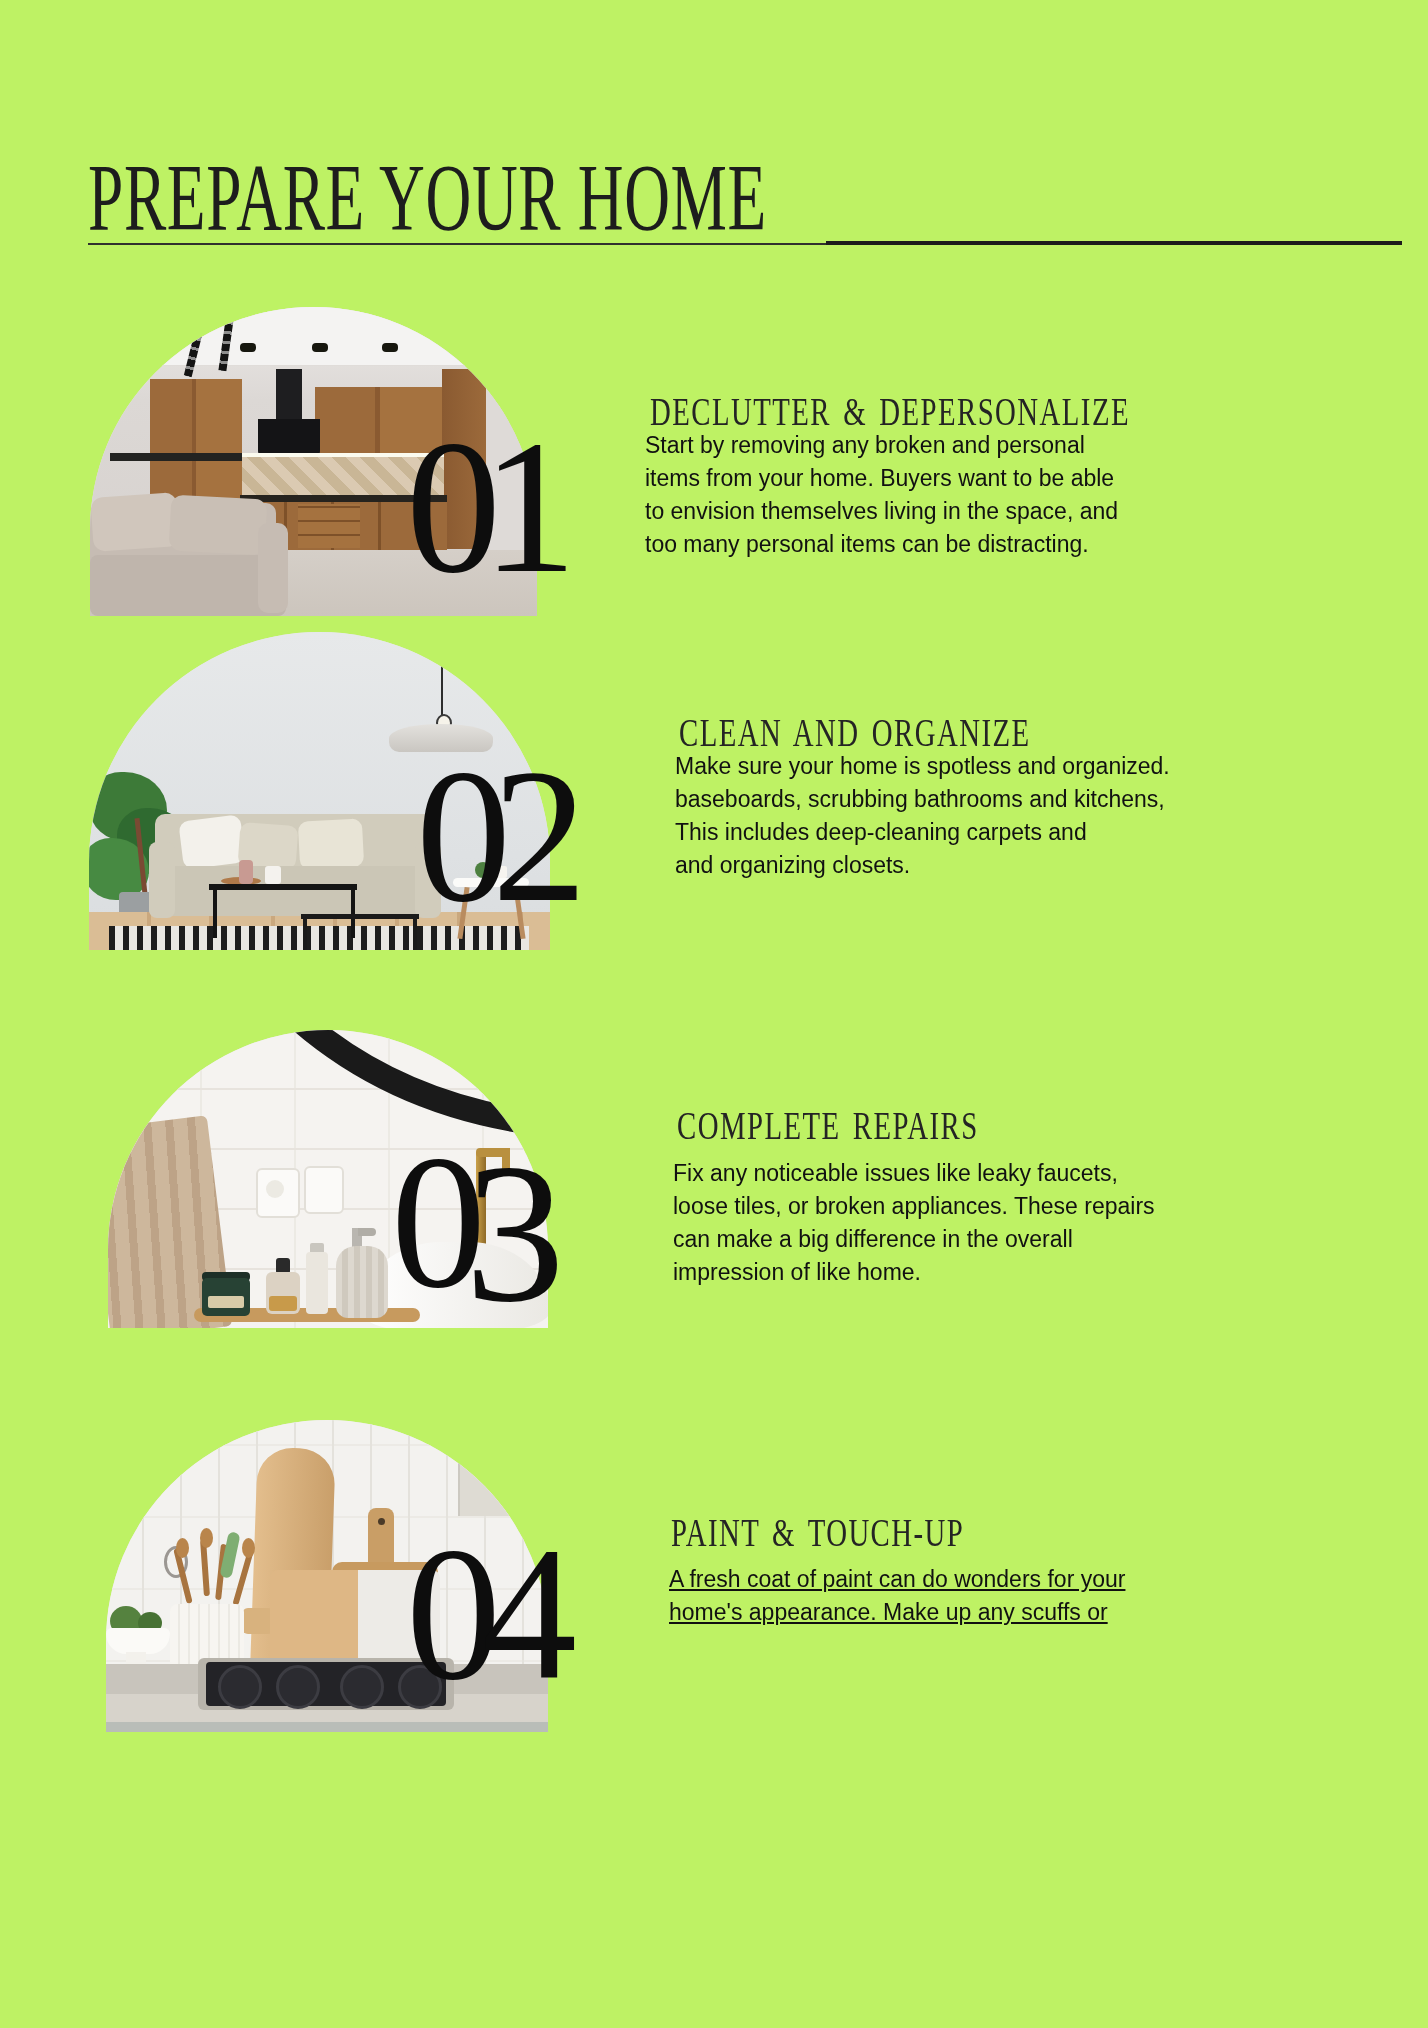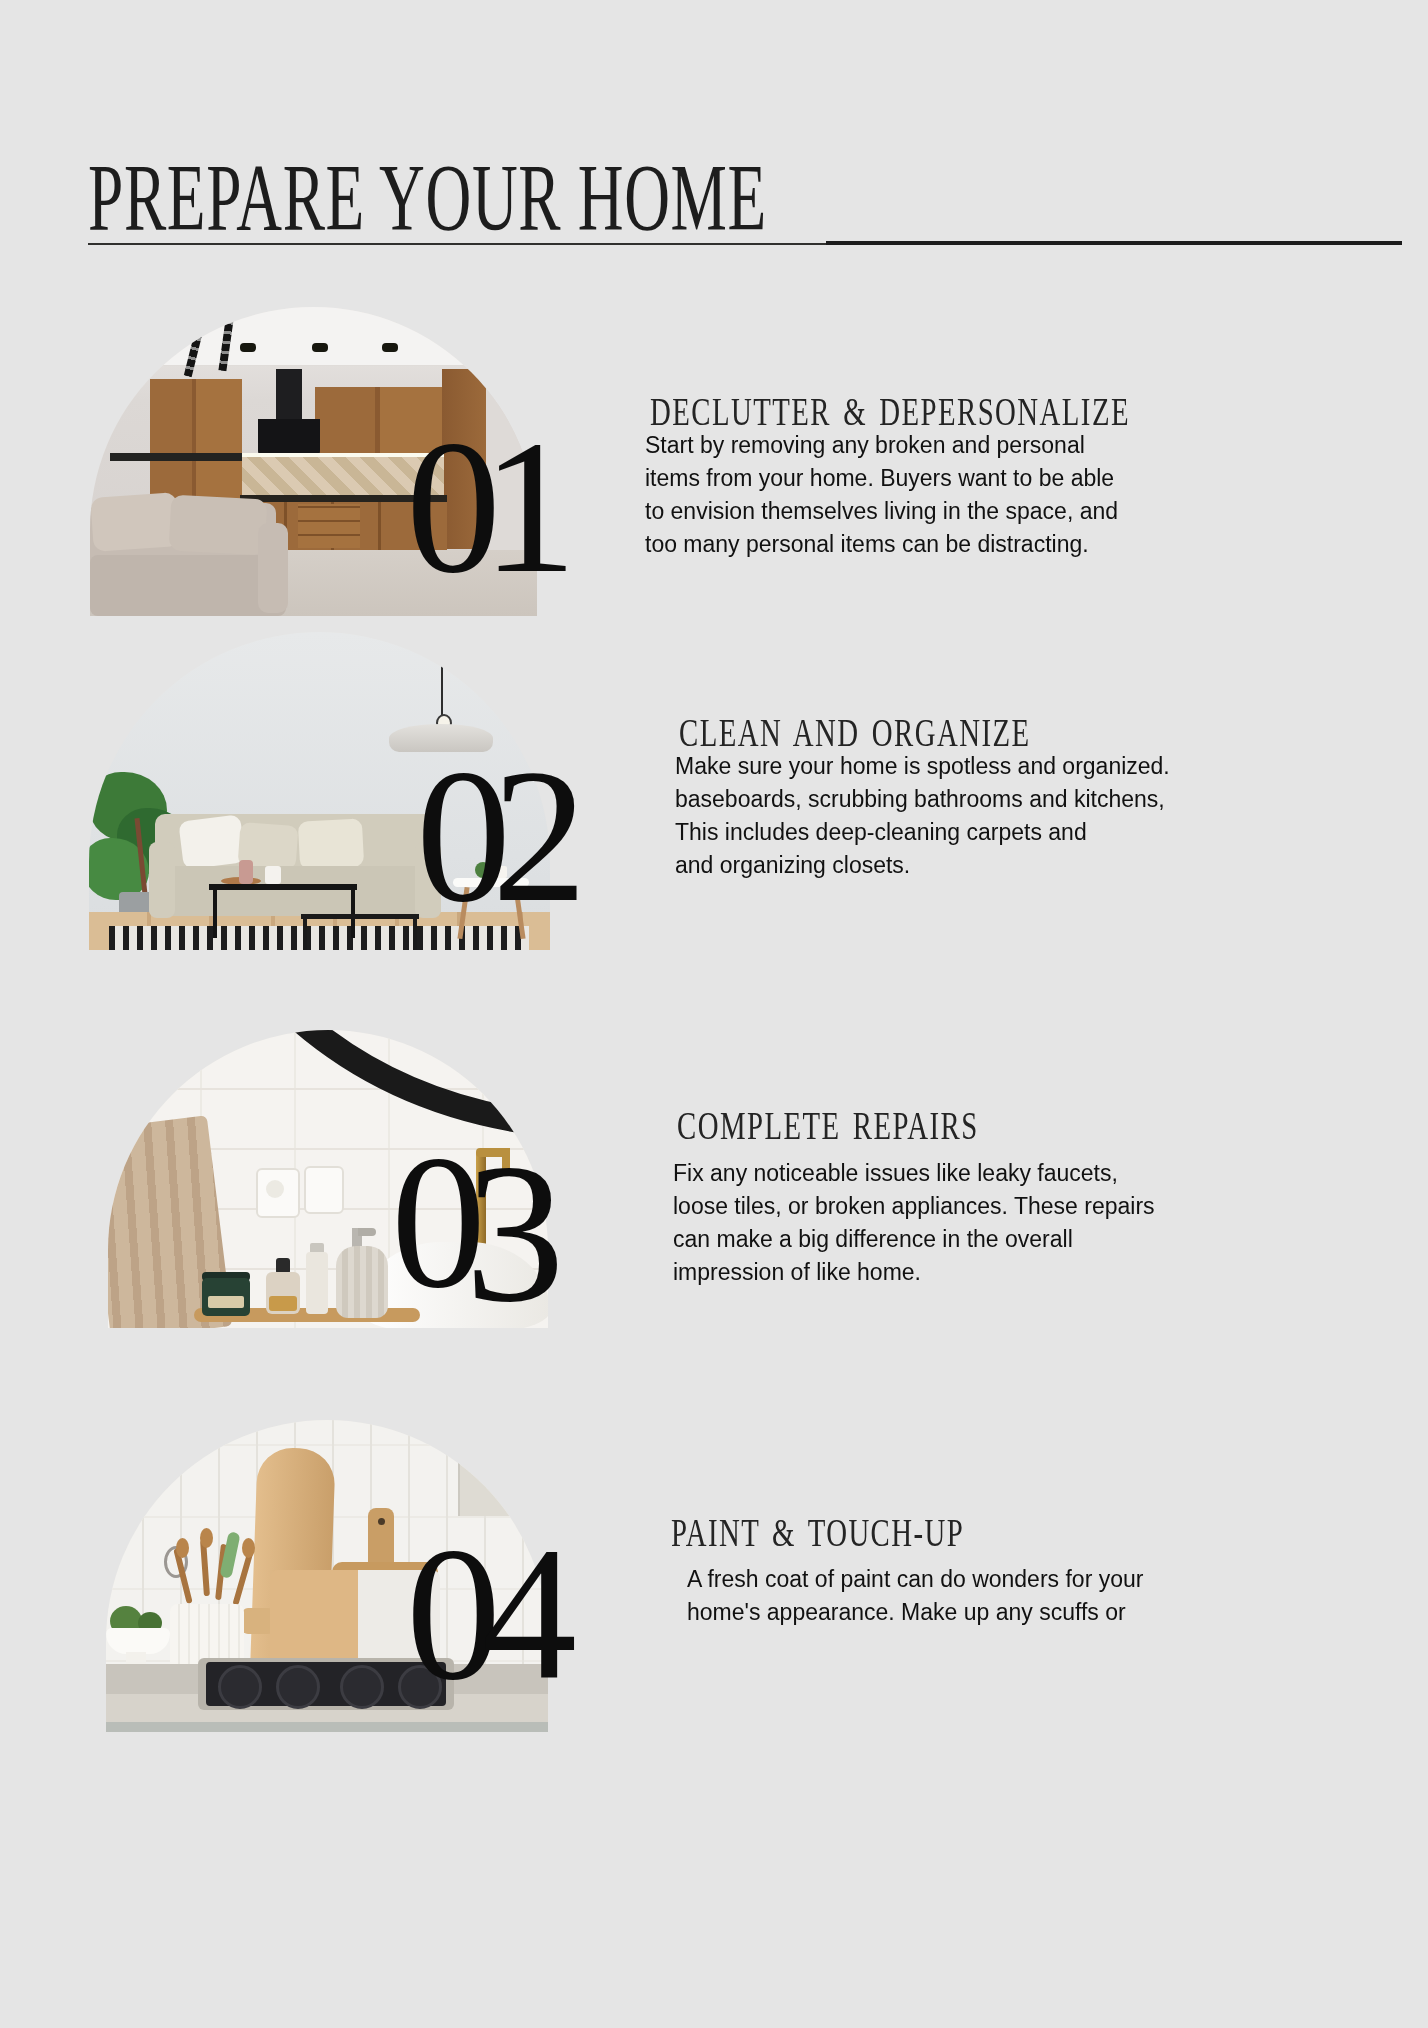--- a/index.html
+++ b/index.html
@@ -1,16 +1,16 @@
 <!DOCTYPE html>
 <html><head>
 <meta charset="utf-8">
 <style>
   html,body{margin:0;padding:0;background:#ffffff;}
-  .page{position:relative;width:1428px;height:2028px;background:#e5e5e5;overflow:hidden;
+  .page{position:relative;width:1428px;height:2028px;background:#bef264;overflow:hidden;
         font-family:"Liberation Sans", sans-serif;color:#161616;}
 
   
   .title{position:absolute;left:88px;top:150px;margin:0;font-family:"Liberation Serif",serif;
          font-weight:400;font-size:96px;line-height:1;color:#1d1d1d;letter-spacing:1px;
          transform:scaleX(0.66);transform-origin:0 0;white-space:nowrap;}
   .rule{position:absolute;left:88px;top:243px;width:1314px;height:2px;background:#30302e;}
   .rule-accent{position:absolute;left:826px;top:241px;width:576px;height:4px;background:#1c1c1c;}
 
   
@@ -160,21 +160,21 @@
   .num2{left:416px;top:741px;}
   .num3{left:391px;top:1127px;}
   .num4{left:406px;top:1519px;}
   .h1p{left:650px;top:392px;}
   .h2p{left:679px;top:713px;}
   .h3p{left:677px;top:1106px;}
   .h4p{left:671px;top:1513px;}
   .b1p{left:645px;top:429px;}
   .b2p{left:675px;top:750px;}
   .b3p{left:673px;top:1157px;}
-  .b4p{left:687px;top:1563px;}
+  .b4p{left:669px;top:1563px;text-decoration:underline;}
 </style>
 </head>
 <body>
 
 <div class="page">
 
   <h1 class="title">PREPARE YOUR HOME</h1>
   <div class="rule"></div>
   <div class="rule-accent"></div>
 

